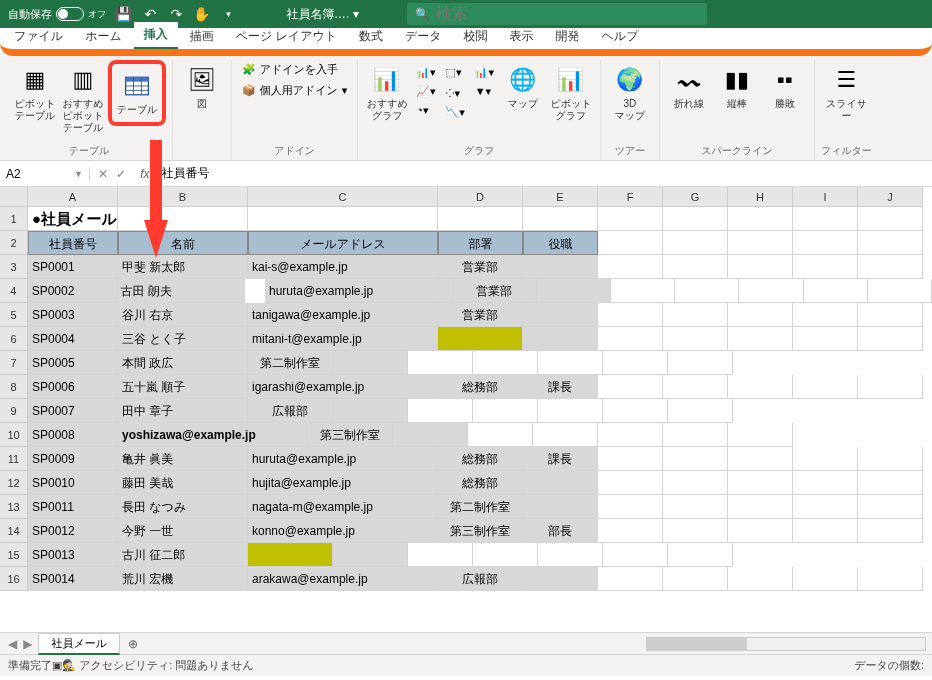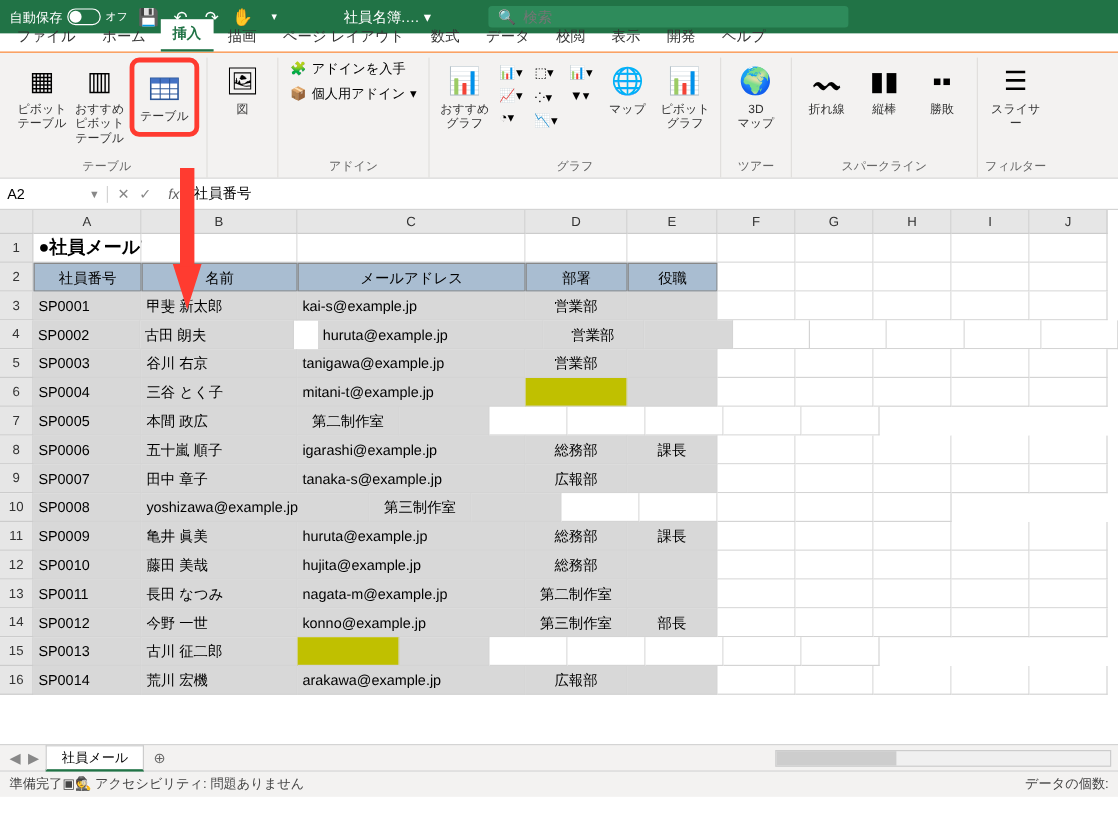--- a/index.html
+++ b/index.html
@@ -7,24 +7,24 @@
 
 
 .titlebar { height: 28px; background: #217346; color: #fff; display: flex; align-items: center; padding: 0 8px; gap: 8px; }
 .titlebar .autosave { display: flex; align-items: center; gap: 4px; font-size: 11px; }
 .titlebar .autosave-toggle { width: 28px; height: 14px; border: 1px solid #fff; border-radius: 7px; position: relative; }
 .titlebar .autosave-toggle::after { content: ""; position: absolute; left: 1px; top: 1px; width: 10px; height: 10px; border-radius: 50%; background: #fff; }
 .titlebar .qat { display: flex; gap: 6px; align-items: center; }
 .titlebar .qat-icon { width: 20px; height: 20px; display: flex; align-items: center; justify-content: center; font-size: 14px; cursor: pointer; }
 .titlebar .filename { flex: 0 0 auto; margin-left: 40px; font-size: 12px; }
 .titlebar .searchbox { margin-left: 40px; background: #2e8b5b; border-radius: 3px; padding: 2px 8px; width: 300px; display: flex; align-items: center; gap: 6px; color: #c8e0d2; }
-.titlebar .searchbox input { background: transparent; border: none; outline: none; color: #ffffff; font-size: 12px; width: 100%; }
-
-
-.ribbon-tabs { height: 16px; background: #fff; border-bottom: 1px solid #f97316; display: flex; align-items: flex-end; padding: 0 4px; gap: 2px; }
+.titlebar .searchbox input { background: transparent; border: none; outline: none; color: #ffffff; font-size: 16px; width: 100%; }
+
+
+.ribbon-tabs { height: 28px; background: #fff; border-bottom: 7px solid #f97316; display: flex; align-items: flex-end; padding: 0 4px; gap: 2px; border-radius: 13px; }
 .ribbon-tab { padding: 4px 10px; font-size: 12px; cursor: pointer; color: #333; }
 .ribbon-tab.active { background: #fff; border-bottom: 2px solid #217346; color: #217346; font-weight: bold; }
 
 
 .ribbon { height: 105px; background: #f3f2f1; border-bottom: 1px solid #d4d4d4; display: flex; padding: 4px 6px 0; }
 .group { display: flex; flex-direction: column; align-items: center; padding: 0 6px; border-right: 1px solid #e1dfdd; }
 .group-items { display: flex; gap: 2px; flex: 1; align-items: flex-start; }
 .group-label { font-size: 10px; color: #666; padding: 2px 0; }
 .btn-large { width: 46px; display: flex; flex-direction: column; align-items: center; gap: 2px; padding: 4px 2px; cursor: pointer; }
 .btn-large .icon { width: 32px; height: 32px; display: flex; align-items: center; justify-content: center; font-size: 22px; }
@@ -393,33 +393,32 @@
         <div class="cell col-F" style="width: 65px;"></div>
         <div class="cell col-G" style="width: 65px;"></div>
         <div class="cell col-H" style="width: 65px;"></div>
         <div class="cell col-I" style="width: 65px;"></div>
         <div class="cell col-J" style="width: 65px;"></div>
       </div>
       <div class="row">
         <div class="row-h">9</div>
         <div class="cell col-A data-cell" style="width: 90px;">SP0007</div>
         <div class="cell col-B data-cell" style="width: 130px;">田中 章子</div>
-        <div class="cell col-C data-cell" style="width: 190px;">tanaka-s@example.jp</div>
         <div class="cell col-D data-cell center" style="width: 85px;">広報部</div>
         <div class="cell col-E data-cell center" style="width: 75px;"></div>
         <div class="cell col-F" style="width: 65px;"></div>
         <div class="cell col-G" style="width: 65px;"></div>
         <div class="cell col-H" style="width: 65px;"></div>
         <div class="cell col-I" style="width: 65px;"></div>
         <div class="cell col-J" style="width: 65px;"></div>
       </div>
       <div class="row">
         <div class="row-h">10</div>
         <div class="cell col-A data-cell" style="width: 90px;">SP0008</div>
-        <div class="cell col-C data-cell" style="width: 190px;">yoshizawa@example.jp</div>
+        <div class="cell col-C data-cell" style="width: 190px; font-weight: bold;">yoshizawa@example.jp</div>
         <div class="cell col-D data-cell center" style="width: 85px;">第三制作室</div>
         <div class="cell col-E data-cell center" style="width: 75px;"></div>
         <div class="cell col-F" style="width: 65px;"></div>
         <div class="cell col-G" style="width: 65px;"></div>
         <div class="cell col-H" style="width: 65px;"></div>
         <div class="cell col-I" style="width: 65px;"></div>
         <div class="cell col-J" style="width: 65px;"></div>
       </div>
       <div class="row">
         <div class="row-h">11</div>

